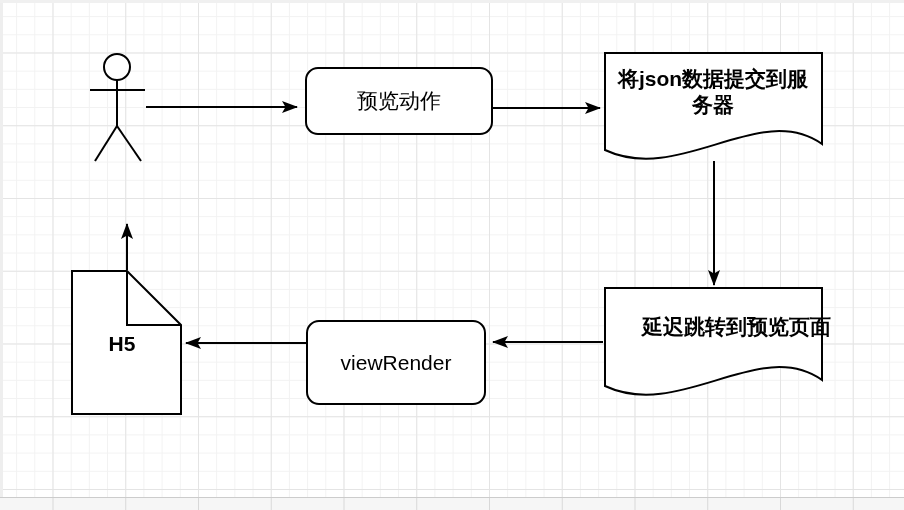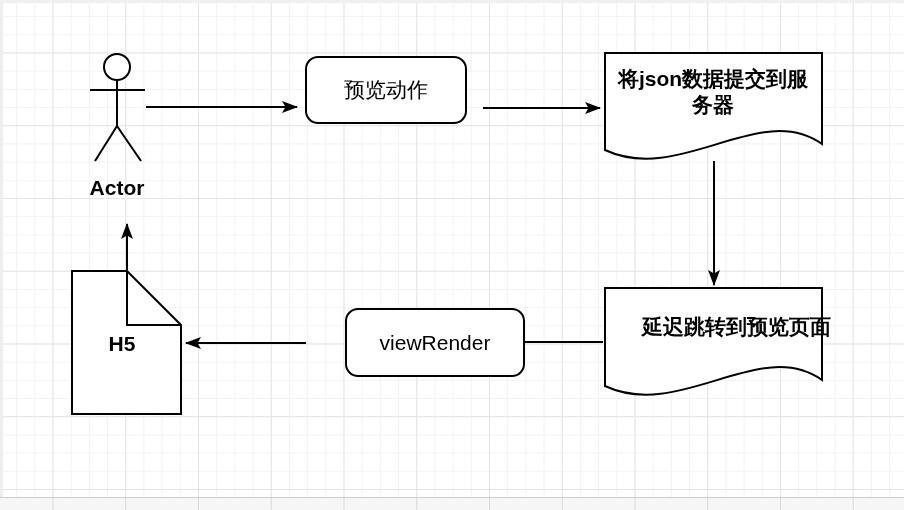--- a/index.html
+++ b/index.html
@@ -49,22 +49,22 @@
     background: #ffffff;
     border: 2px solid #000000;
     border-radius: 13px;
     display: flex;
     align-items: center;
     justify-content: center;
     font-size: 21px;
     color: #000000;
     text-align: center;
   }
-  .node-preview-action { left: 305px; top: 56px;  width: 162px; height: 68px; }
-  .node-view-render    { left: 306px; top: 308px; width: 180px; height: 69px; margin-left: 39px; }
+  .node-preview-action { left: 305px; top: 67px;  width: 188px; height: 68px; }
+  .node-view-render    { left: 306px; top: 320px; width: 180px; height: 85px; }
   .shape-label {
     position: absolute;
     font-size: 21px;
     color: #000000;
     text-align: center;
     line-height: 26px;
     font-weight: bold;
   }
   .label-submit-json    { left: 609px; top: 66px;  width: 208px; }
   .label-delay-redirect { left: 628px; top: 314px; width: 217px; white-space: nowrap; }
@@ -118,16 +118,15 @@
   <div class="node node-view-render">
     <span>viewRender</span>
   </div>
 
   <div class="shape-label label-submit-json">将json数据提交到服务器</div>
 
   <div class="shape-label label-delay-redirect">延迟跳转到预览页面</div>
 
   <div class="shape-label label-h5">H5</div>
 
-  <div class="shape-label label-actor">Actor</div>
 
   <div class="outside-bottom"></div>
 </div>
 
 </body></html>

